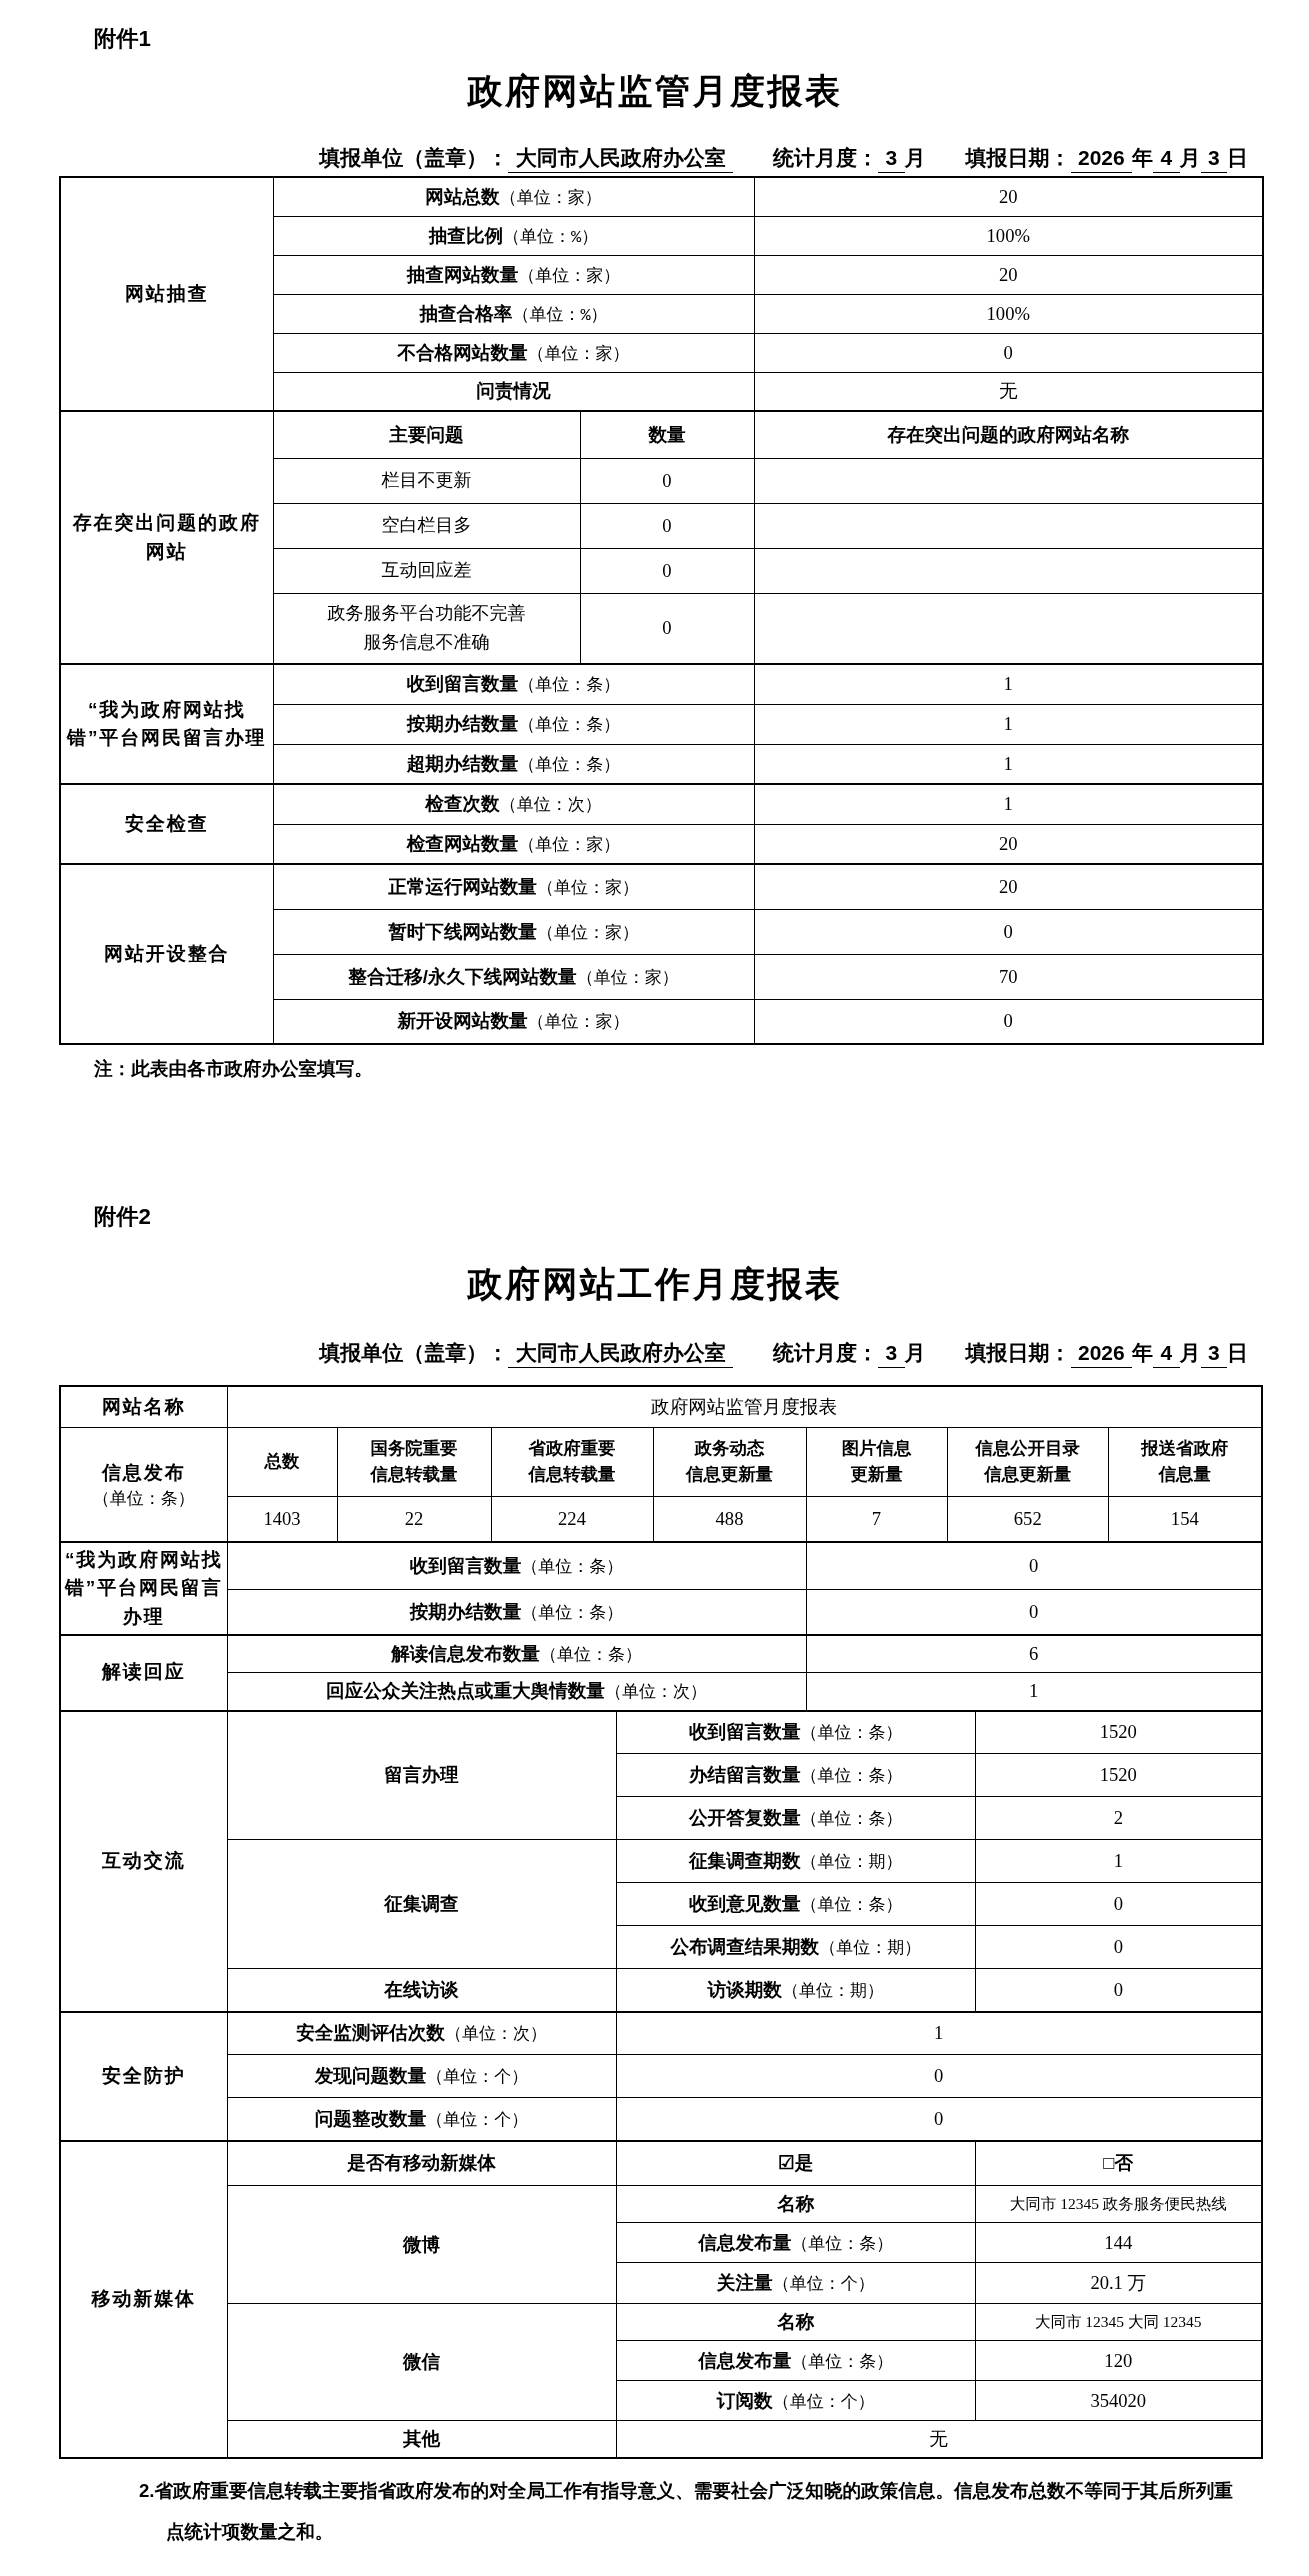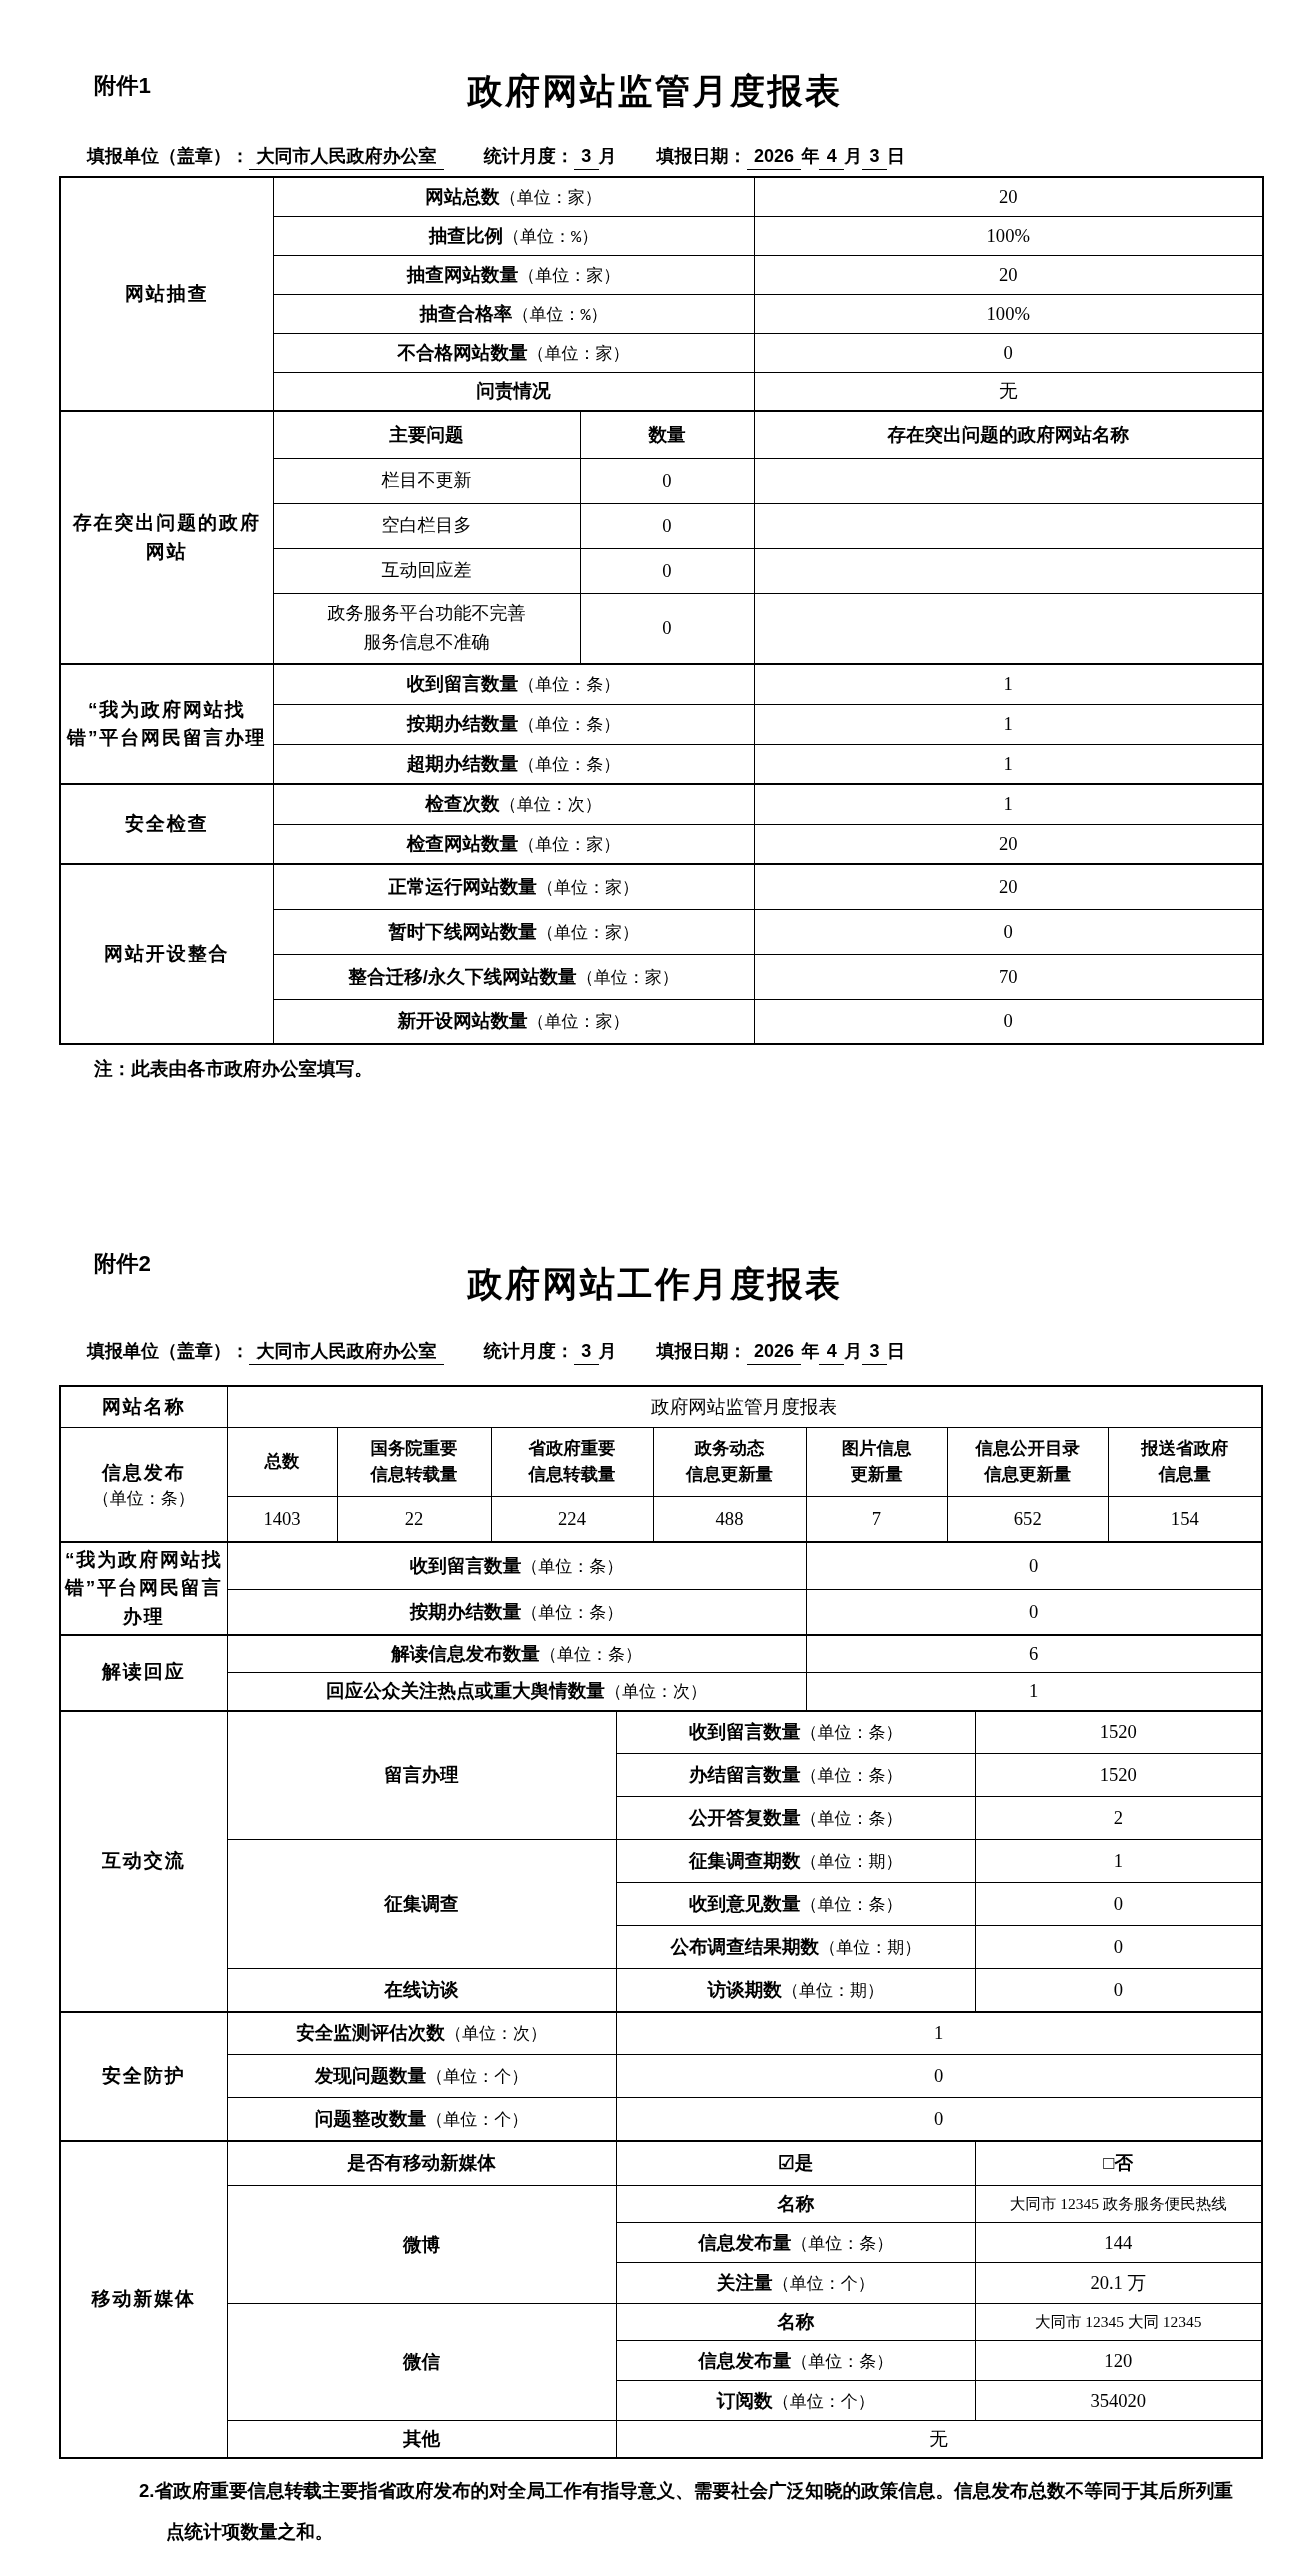--- a/index.html
+++ b/index.html
@@ -1,26 +1,26 @@
 <!DOCTYPE html>
 <html style="font-size:10px"><head>
 <meta charset="utf-8">
 <style>
   * { box-sizing: border-box; margin: 0; padding: 0; }
   html,body { background:#fff; }
   body { width:1310px; height:2576px; position:relative; color:#000;
          font-family:"Liberation Sans", sans-serif; }
   .sheet { position:absolute; inset:0; background:#fff; }
 
-  .attach { position:absolute; left:94px; font-size:22.3px; font-weight:700;margin-top:47px; }
+  .attach { position:absolute; left:94px; font-size:22.3px; font-weight:700; }
   .rtitle { position:absolute; left:0; width:100%; text-align:center;
             font-size:35px; font-weight:700; letter-spacing:2.5px;
             font-family:"Liberation Serif", serif; }
-  .meta { position:absolute; left:87px; right:62px; font-size:18px; font-weight:700;
-          white-space:nowrap; }
+  .meta { position:absolute; left:87px; right:62px; font-size:21px; font-weight:700;
+          white-space:nowrap;text-align:right; }
   .meta .gap { display:inline-block; width:40px; }
   .ul { display:inline-block; border-bottom:1.9px solid #000; padding:0 7.4px 1.9px 7.4px;
         line-height:1.15; }
 
   table.grid { border-collapse:collapse; table-layout:fixed; width:1202px;
                border:2.5px solid #000; }
   table.grid td { border:1.2px solid #000; text-align:center; vertical-align:middle;
                   padding:2.5px 3.7px; overflow:hidden; }
   tr.bt { border-top:2.5px solid #000; }
   .t1 { position:absolute; left:59px; top:176px; }

